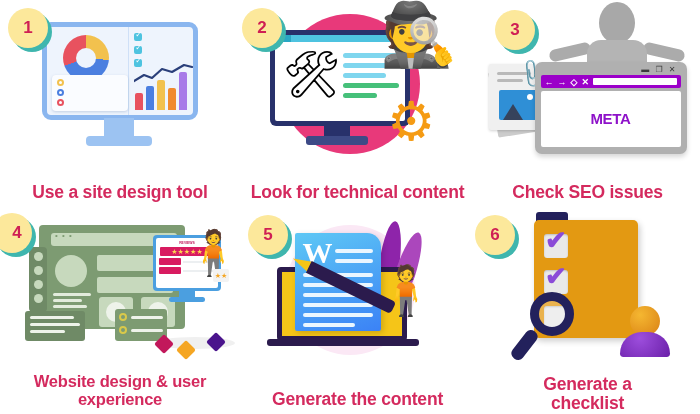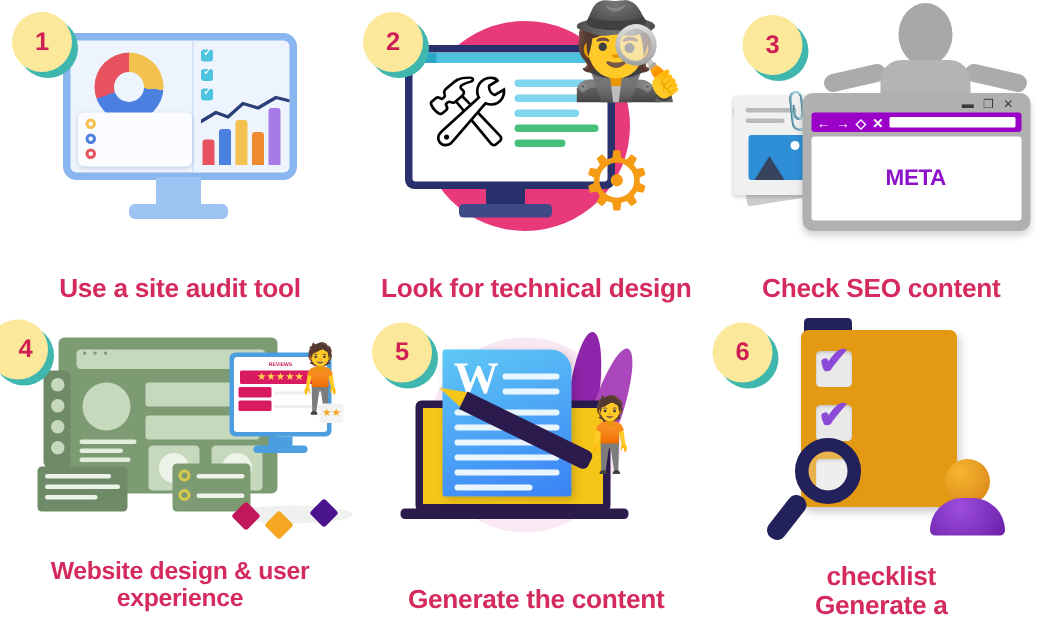--- a/index.html
+++ b/index.html
@@ -283,21 +283,21 @@
               <span class="bar" style="height:30px;background:#f2c14e"></span>
               <span class="bar" style="height:22px;background:#f08a2e"></span>
               <span class="bar" style="height:38px;background:#a77ae8"></span>
             </div>
           </div>
         </div>
         <div class="stand1"></div>
         <div class="base1"></div>
       </div>
     </div>
-    <div class="label">Use a site audit tool</div>
+    <div class="label">Use a site design tool</div>
   </div>
 
   <div class="step">
     <div class="badge" style="left:2px; top:8px;">
       <span>2</span>
     </div>
     <div class="art">
       <div class="s2-wrap">
         <div class="pink-blob"></div>
         <div class="monitor2">
@@ -314,21 +314,21 @@
               <div class="m2-l g" style="width:62%"></div>
             </div>
           </div>
         </div>
         <div class="neck2"></div>
         <div class="base2"></div>
         <div class="gear">⚙</div>
         <div class="girl">🕵</div>
       </div>
     </div>
-    <div class="label">Look for technical design</div>
+    <div class="label">Look for technical content</div>
   </div>
 
   <div class="step">
     <div class="badge" style="left:20px; top:10px;">
       <span>3</span>
     </div>
     <div class="art">
       <div class="s3-wrap">
         <div class="ghost-man">
           <div class="gm-arm l"></div>
@@ -353,21 +353,21 @@
             <span class="ic">◇</span>
             <span class="ic">✕</span>
             <span class="br-url"></span>
           </div>
           <div class="br-page">
             <div class="meta-text">META</div>
           </div>
         </div>
       </div>
     </div>
-    <div class="label">Check SEO content</div>
+    <div class="label">Check SEO issues</div>
   </div>
 
   <div class="step">
     <div class="badge" style="left:-8px; top:6px;">
       <span style="padding-left:10px">4</span>
     </div>
     <div class="art">
       <div class="s4-wrap">
         <div class="site-card">
           <div class="sc-bar"></div>
@@ -508,18 +508,18 @@
           <div class="mg-handle"></div>
           <div class="mg-ring"></div>
         </div>
         <div class="user6">
           <div class="u6-head"></div>
           <div class="u6-body"></div>
         </div>
       </div>
     </div>
     <div class="label two-line">
+      <div>Generate a</div>
       <div>checklist</div>
-      <div>Generate a</div>
     </div>
   </div>
 
 </div>
 
 </body></html>

